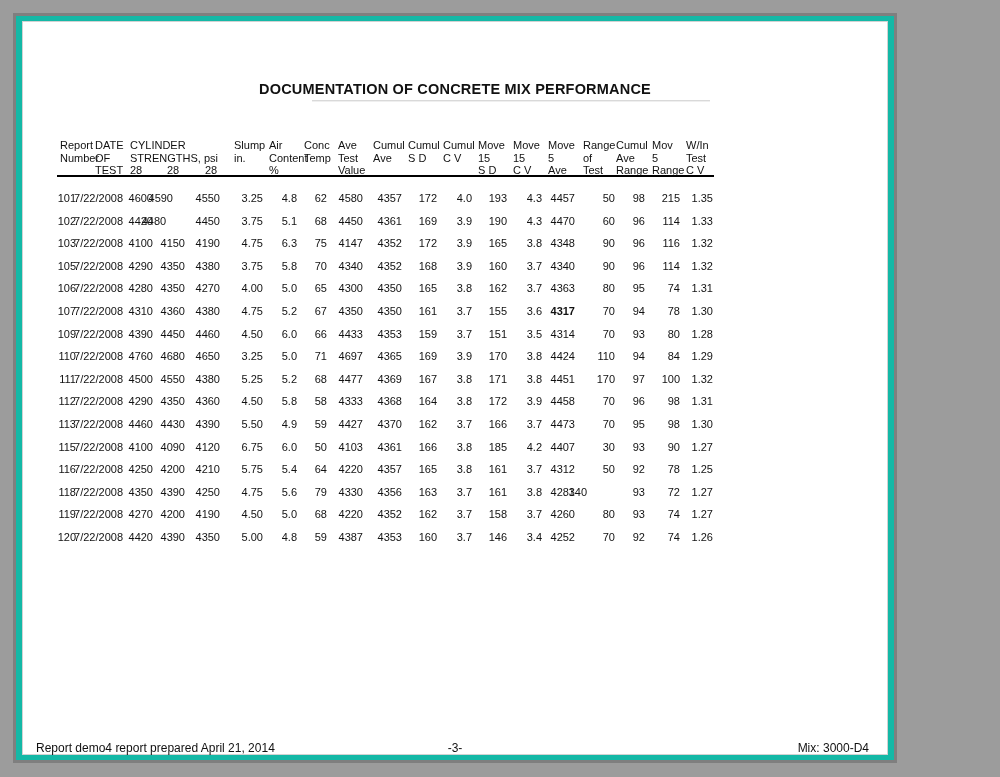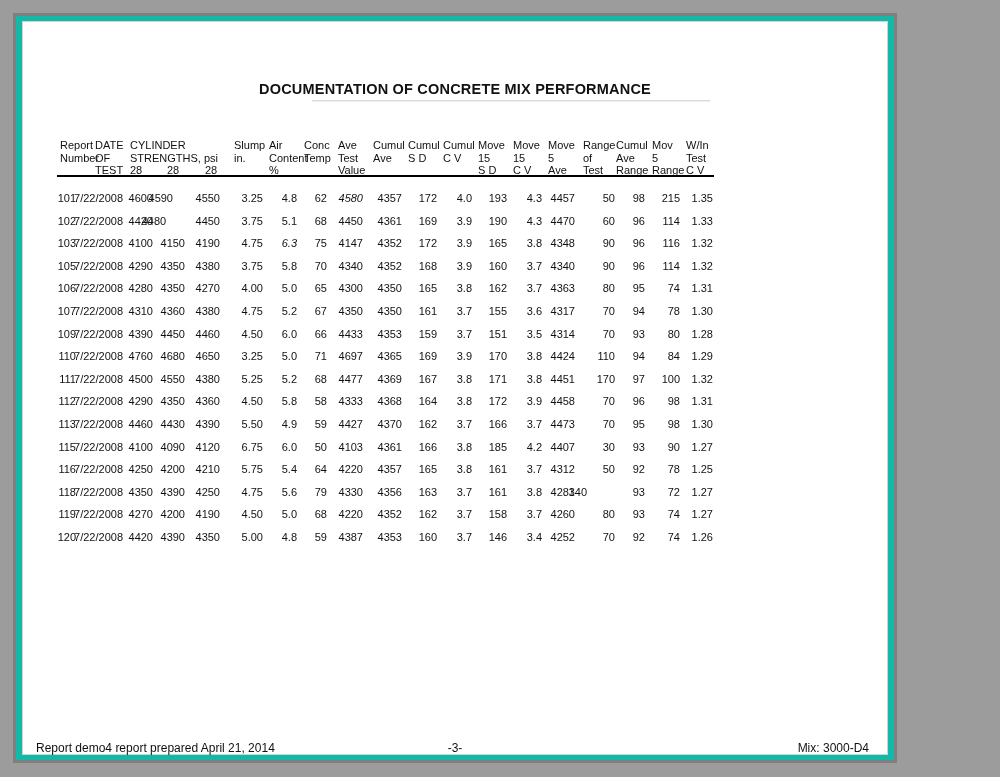--- a/index.html
+++ b/index.html
@@ -118,21 +118,21 @@
     <div class="tbody">
         <div class="trow" style="top: 170px;">
           <span class="tcell" style="left: -9px; width: 62px;">101</span>
           <span class="tcell" style="left: 38px; width: 62px;">7/22/2008</span>
           <span class="tcell" style="left: 68px; width: 62px;">4600</span>
           <span class="tcell" style="left: 88px; width: 62px;">4590</span>
           <span class="tcell" style="left: 135px; width: 62px;">4550</span>
           <span class="tcell" style="left: 178px; width: 62px;">3.25</span>
           <span class="tcell" style="left: 212px; width: 62px;">4.8</span>
           <span class="tcell" style="left: 242px; width: 62px;">62</span>
-          <span class="tcell" style="left: 278px; width: 62px; font-style: italic;">4580</span>
+          <span class="tcell" style="left: 278px; width: 62px;">4580</span>
           <span class="tcell" style="left: 317px; width: 62px;">4357</span>
           <span class="tcell" style="left: 352px; width: 62px;">172</span>
           <span class="tcell" style="left: 387px; width: 62px;">4.0</span>
           <span class="tcell" style="left: 422px; width: 62px;">193</span>
           <span class="tcell" style="left: 457px; width: 62px;">4.3</span>
           <span class="tcell" style="left: 490px; width: 62px;">4457</span>
           <span class="tcell" style="left: 530px; width: 62px;">50</span>
           <span class="tcell" style="left: 560px; width: 62px;">98</span>
           <span class="tcell" style="left: 595px; width: 62px;">215</span>
           <span class="tcell" style="left: 628px; width: 62px;">1.35</span>
@@ -158,21 +158,21 @@
           <span class="tcell" style="left: 595px; width: 62px;">114</span>
           <span class="tcell" style="left: 628px; width: 62px;">1.33</span>
         </div>
         <div class="trow" style="top: 215.2px;">
           <span class="tcell" style="left: -9px; width: 62px;">103</span>
           <span class="tcell" style="left: 38px; width: 62px;">7/22/2008</span>
           <span class="tcell" style="left: 68px; width: 62px;">4100</span>
           <span class="tcell" style="left: 100px; width: 62px;">4150</span>
           <span class="tcell" style="left: 135px; width: 62px;">4190</span>
           <span class="tcell" style="left: 178px; width: 62px;">4.75</span>
-          <span class="tcell" style="left: 212px; width: 62px; font-style: italic;">6.3</span>
+          <span class="tcell" style="left: 212px; width: 62px;">6.3</span>
           <span class="tcell" style="left: 242px; width: 62px;">75</span>
           <span class="tcell" style="left: 278px; width: 62px;">4147</span>
           <span class="tcell" style="left: 317px; width: 62px;">4352</span>
           <span class="tcell" style="left: 352px; width: 62px;">172</span>
           <span class="tcell" style="left: 387px; width: 62px;">3.9</span>
           <span class="tcell" style="left: 422px; width: 62px;">165</span>
           <span class="tcell" style="left: 457px; width: 62px;">3.8</span>
           <span class="tcell" style="left: 490px; width: 62px;">4348</span>
           <span class="tcell" style="left: 530px; width: 62px;">90</span>
           <span class="tcell" style="left: 560px; width: 62px;">96</span>
@@ -229,21 +229,21 @@
           <span class="tcell" style="left: 135px; width: 62px;">4380</span>
           <span class="tcell" style="left: 178px; width: 62px;">4.75</span>
           <span class="tcell" style="left: 212px; width: 62px;">5.2</span>
           <span class="tcell" style="left: 242px; width: 62px;">67</span>
           <span class="tcell" style="left: 278px; width: 62px;">4350</span>
           <span class="tcell" style="left: 317px; width: 62px;">4350</span>
           <span class="tcell" style="left: 352px; width: 62px;">161</span>
           <span class="tcell" style="left: 387px; width: 62px;">3.7</span>
           <span class="tcell" style="left: 422px; width: 62px;">155</span>
           <span class="tcell" style="left: 457px; width: 62px;">3.6</span>
-          <span class="tcell" style="left: 490px; width: 62px;">4317</span>
+          <span class="tcell" style="left: 490px; width: 62px; font-weight: bold;">4317</span>
           <span class="tcell" style="left: 530px; width: 62px;">70</span>
           <span class="tcell" style="left: 560px; width: 62px;">94</span>
           <span class="tcell" style="left: 595px; width: 62px;">78</span>
           <span class="tcell" style="left: 628px; width: 62px;">1.30</span>
         </div>
         <div class="trow" style="top: 305.6px;">
           <span class="tcell" style="left: -9px; width: 62px;">109</span>
           <span class="tcell" style="left: 38px; width: 62px;">7/22/2008</span>
           <span class="tcell" style="left: 68px; width: 62px;">4390</span>
           <span class="tcell" style="left: 100px; width: 62px;">4450</span>

